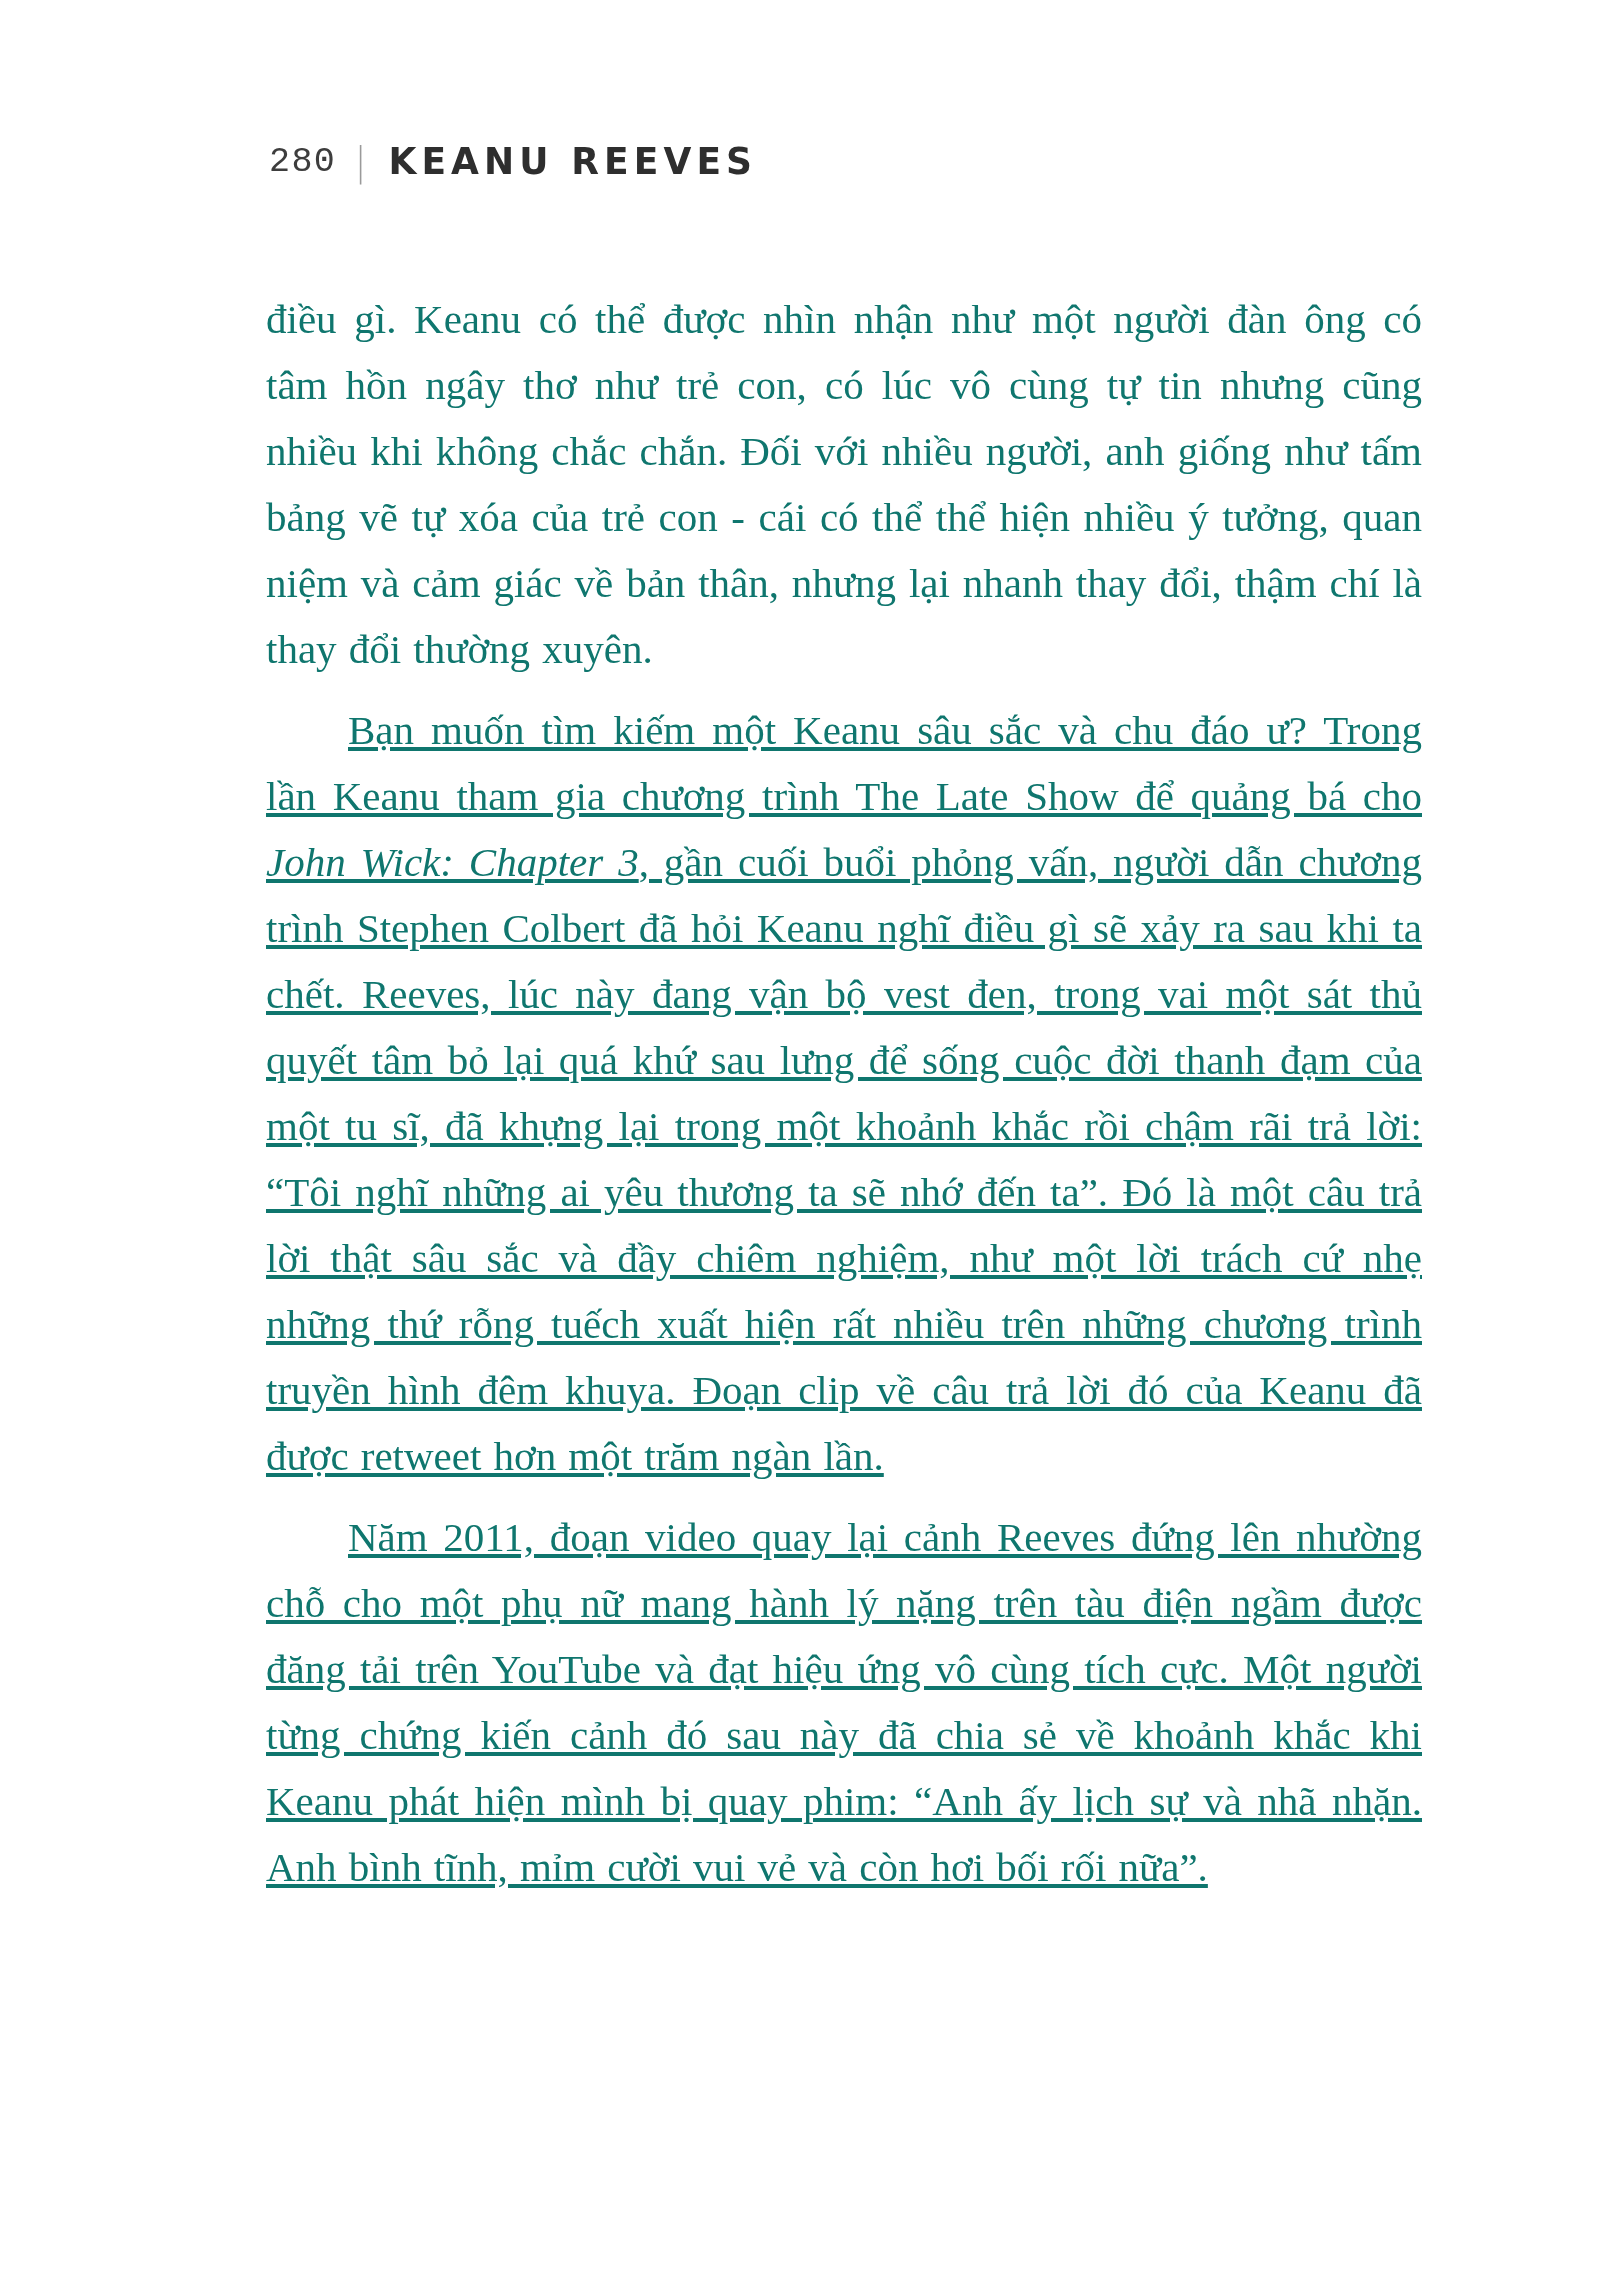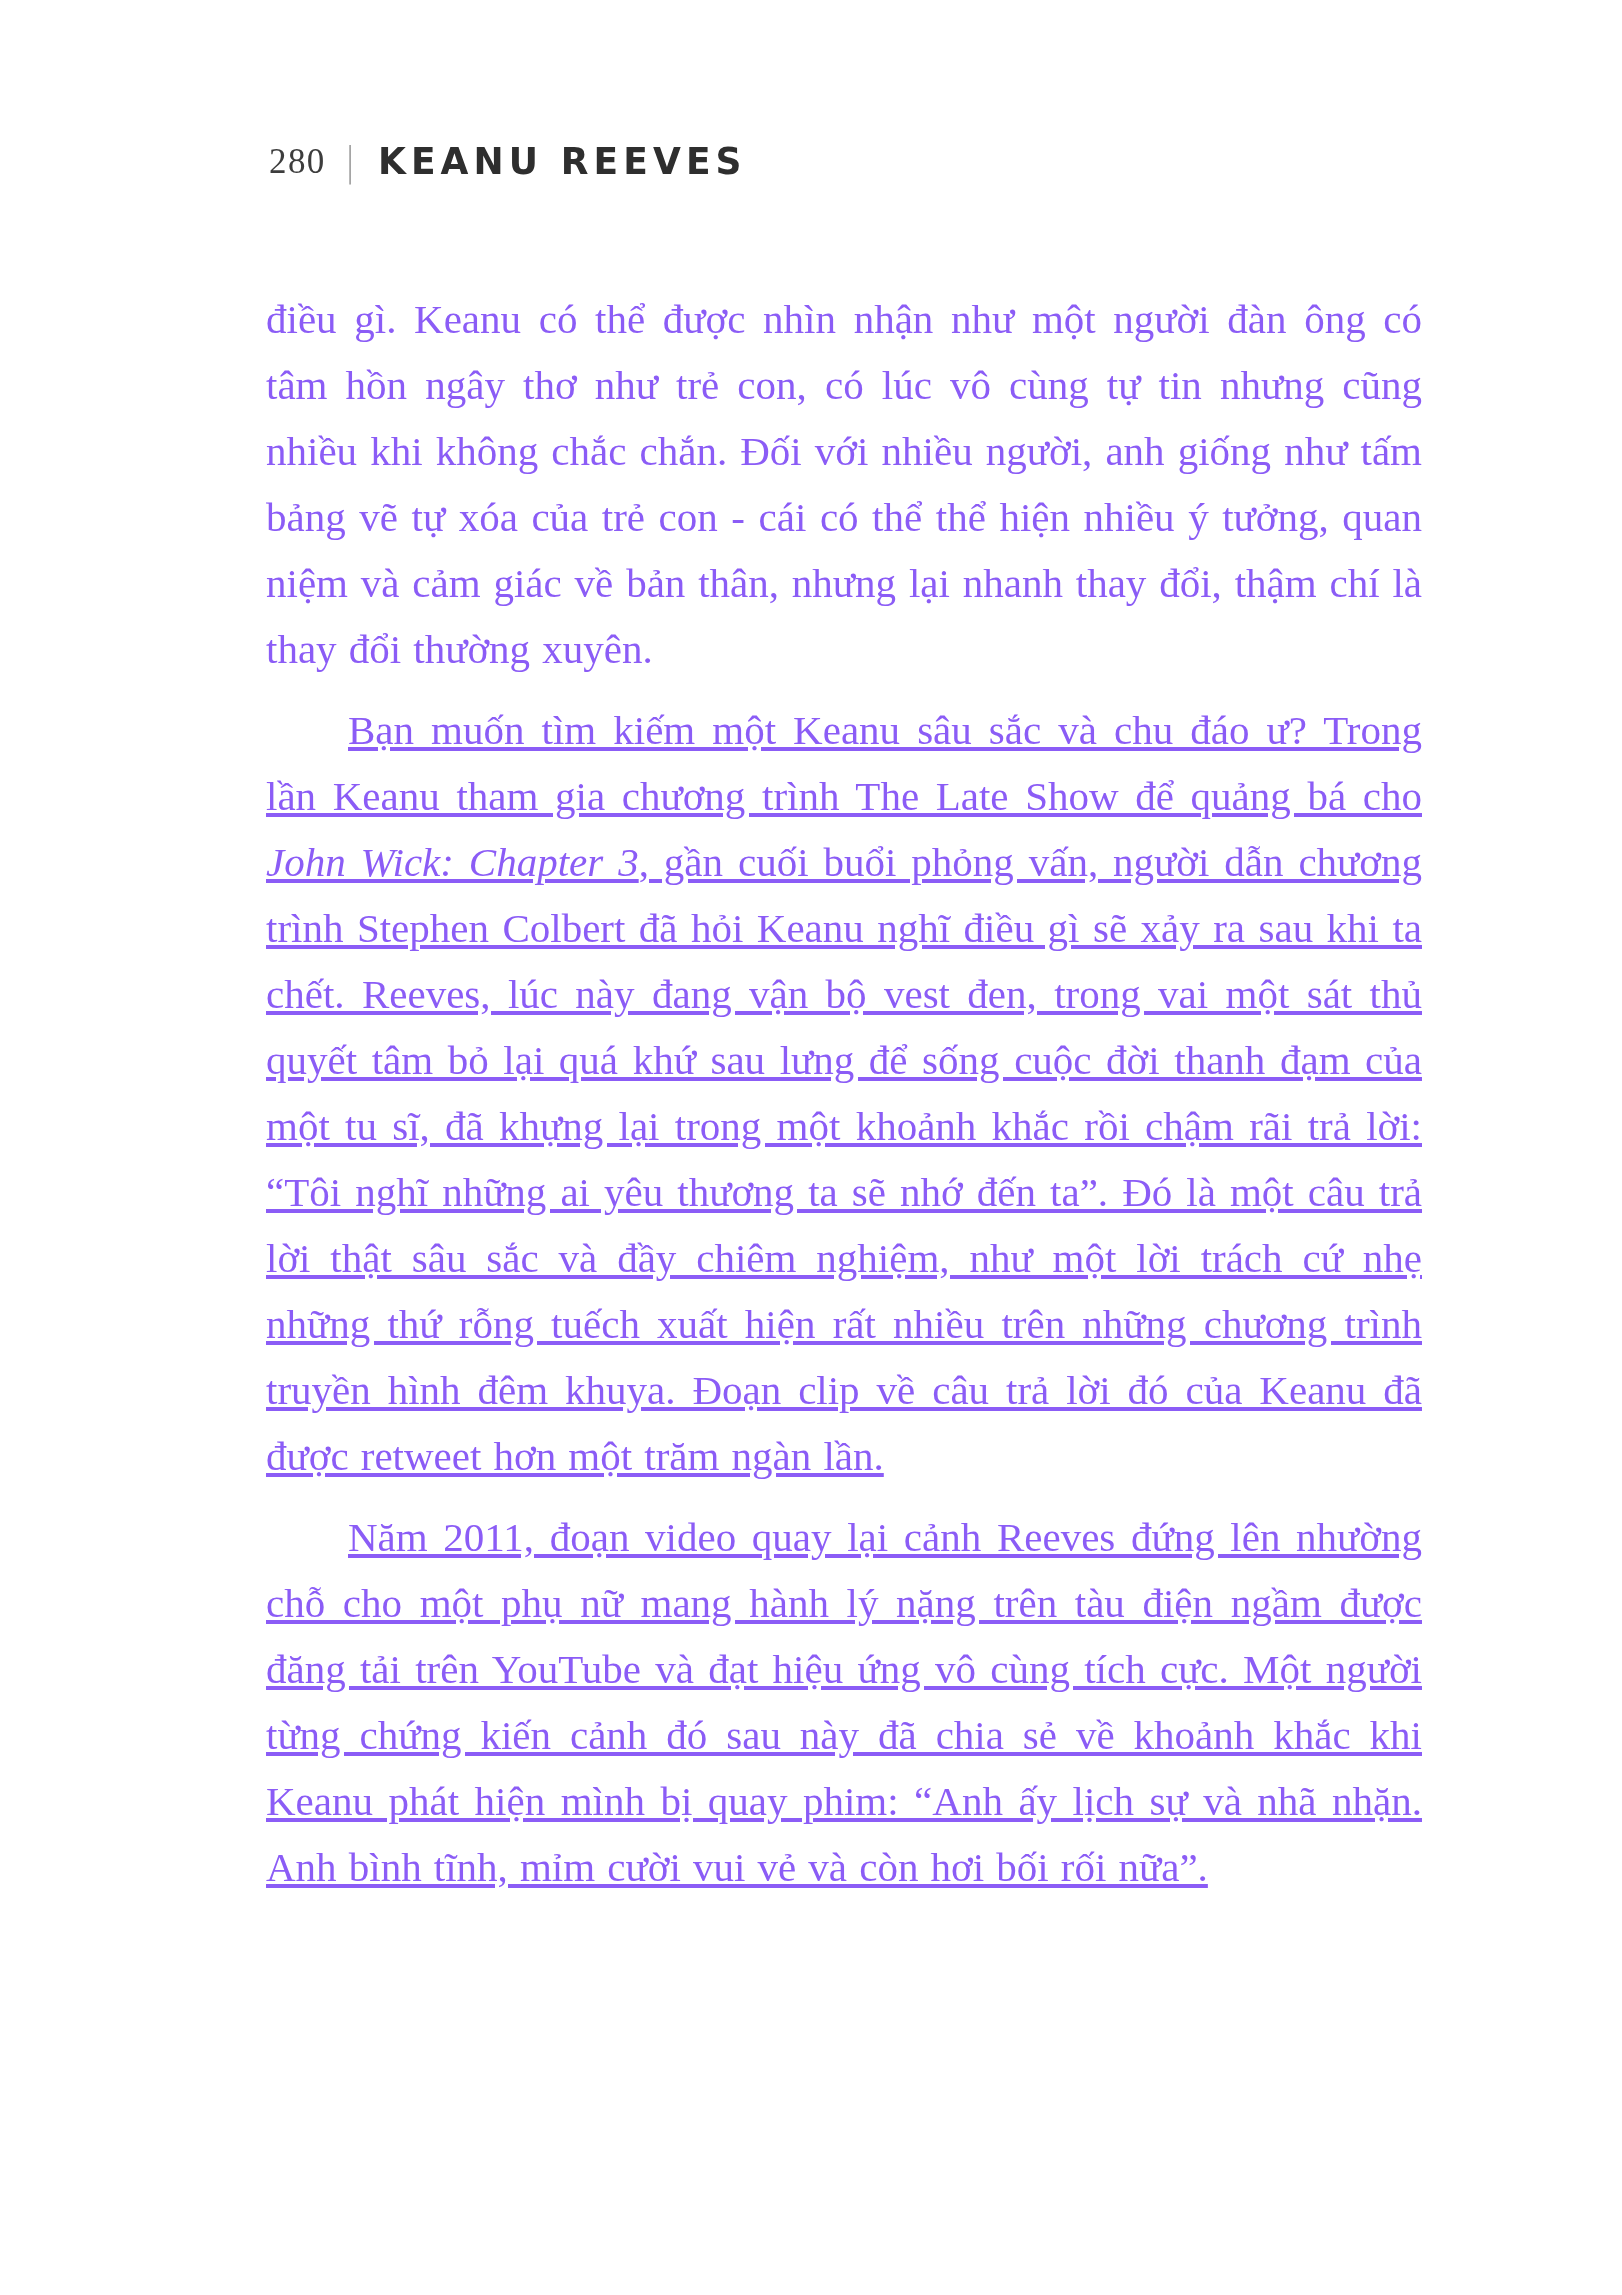--- a/index.html
+++ b/index.html
@@ -21,21 +21,21 @@
     position: absolute;
     top: 141px;
     left: 269px;
     display: flex;
     align-items: center;
   }
   .page-number {
     font-size: 35px;
     color: #3d3d3d;
     letter-spacing: 1.4px;
-    font-family: Liberation Serif, serif;
+    font-family: Liberation Mono, monospace;
   }
   .header-divider {
     font-size: 33px;
     color: #9a9a9a;
     margin: 0 22.4px 0 18.7px;
     font-weight: 300;
     transform: scaleY(1.2);
     font-family: "DejaVu Sans", sans-serif;
   }
   .running-title {
@@ -48,21 +48,21 @@
     white-space: nowrap;
   }
   .page-body {
     position: absolute;
     top: 286px;
     left: 266px;
     width: 1156px;
     font-size: 41px;
     line-height: 66px;
     text-align: justify;
-    color: #8b5cf6;
+    color: #0f766e;
   }
   .para {
     margin: 0;
     word-spacing: 1.9px;
   }
   .para + .para {
     margin-top: 15px;
     text-decoration: underline;
   }
   .para.indent {

